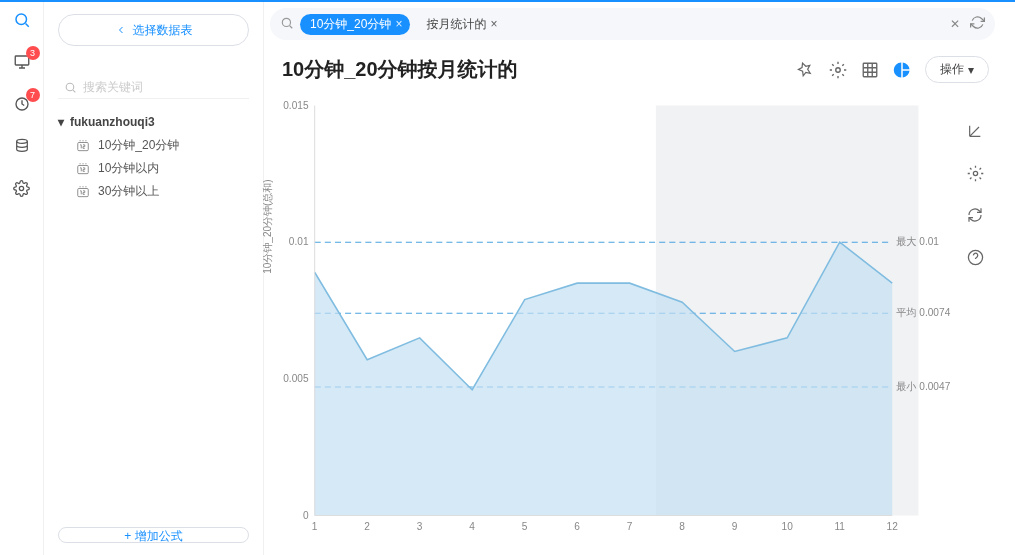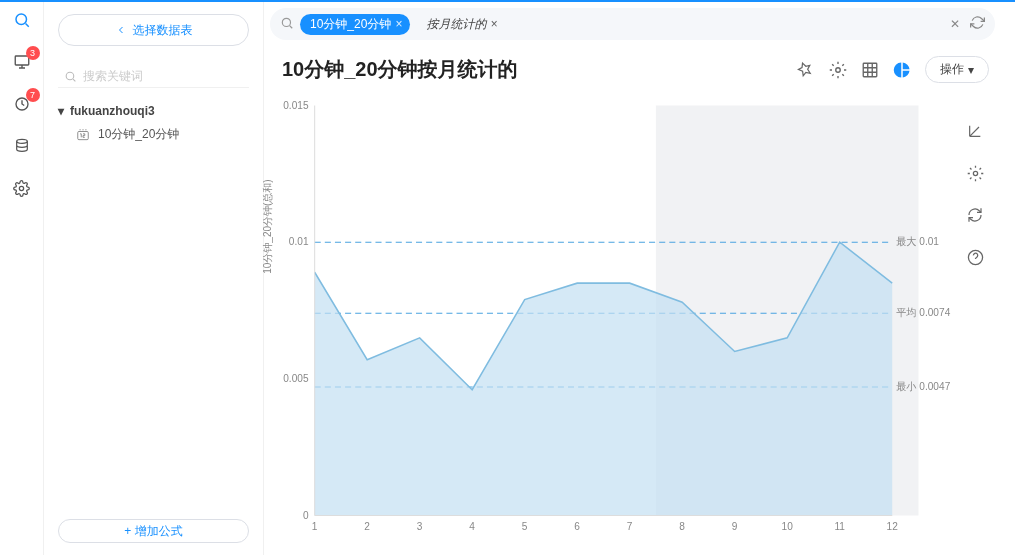--- a/index.html
+++ b/index.html
@@ -8,39 +8,39 @@
 
 
 .rail { width: 44px; background: #fff; border-right: 1px solid #f0f0f0; display: flex; flex-direction: column; align-items: center; padding-top: 6px; gap: 18px; }
 .rail .rail-icon { width: 24px; height: 24px; display: flex; align-items: center; justify-content: center; position: relative; color: #555; cursor: pointer; }
 .rail .rail-icon.active { color: #1890ff; }
 .rail .badge { position: absolute; top: -4px; right: -6px; min-width: 14px; height: 14px; border-radius: 7px; background: #ff4d4f; color: #fff; font-size: 9px; line-height: 14px; text-align: center; padding: 0 3px; }
 
 
 .sidebar { width: 220px; border-right: 1px solid #f0f0f0; padding: 12px 14px; display: flex; flex-direction: column; }
 .select-btn { border: 1px solid #dcdfe6; border-radius: 18px; height: 32px; width: 100%; background: #fff; color: #1890ff; font-size: 12px; cursor: pointer; display: flex; align-items: center; justify-content: center; gap: 6px; }
-.search-box { margin-top: 19px; display: flex; align-items: center; gap: 6px; color: #bbb; padding: 4px 6px; border-bottom: 1px solid #f0f0f0; }
+.search-box { margin-top: 30px; display: flex; align-items: center; gap: 6px; color: #bbb; padding: 4px 6px; border-bottom: 1px solid #f0f0f0; }
 .search-box input { border: none; outline: none; font-size: 12px; flex: 1; color: #555; }
 .search-box input::placeholder { color: #ccc; }
 .tree { margin-top: 16px; font-size: 12px; }
 .tree-group { display: flex; align-items: center; gap: 6px; font-weight: 600; color: #444; cursor: pointer; }
 .tree-items { margin-left: 18px; margin-top: 8px; display: flex; flex-direction: column; gap: 6px; }
 .tree-item { display: flex; align-items: center; gap: 8px; color: #555; cursor: pointer; }
 .tree-item .ic { width: 14px; height: 14px; display: flex; align-items: center; justify-content: center; color: #888; }
 .sidebar-footer { margin-top: auto; }
-.add-formula { border: 1px solid #dcdfe6; border-radius: 18px; height: 24px; width: 100%; background: #fff; color: #1890ff; font-size: 12px; cursor: pointer; }
+.add-formula { border: 1px solid #dcdfe6; border-radius: 18px; height: 16px; width: 100%; background: #fff; color: #1890ff; font-size: 12px; cursor: pointer; }
 
 
 .main { flex: 1; display: flex; flex-direction: column; padding: 0 8px 0 0; }
 .topbar { display: flex; align-items: center; gap: 8px; padding: 6px 12px 6px 6px; }
 .pillbar { flex: 1; background: #f5f7fa; border-radius: 18px; height: 32px; display: flex; align-items: center; gap: 6px; padding: 0 10px; }
 .pillbar .search-ic { color: #999; }
 .pill { border-radius: 12px; padding: 2px 8px 2px 10px; font-size: 12px; display: flex; align-items: center; gap: 4px; }
 .pill.blue { background: #1890ff; color: #fff; }
-.pill.plain { background: transparent; color: #444; font-style: italic; }
+.pill.plain { background: transparent; color: #444; }
 .pill .x { cursor: pointer; opacity: .85; }
 .pillbar-right { margin-left: auto; display: flex; align-items: center; gap: 10px; color: #888; }
 .header { display: flex; align-items: center; padding: 10px 18px 4px 18px; gap: 8px; }
 .header h1 { font-size: 20px; font-weight: 700; color: #222; flex: 1; }
 .hdr-icons { display: flex; align-items: center; gap: 14px; color: #666; }
 .hdr-icons .icon { cursor: pointer; display: flex; }
 .hdr-icons .icon.active { color: #1890ff; }
 .op-btn { border: 1px solid #dcdfe6; border-radius: 14px; padding: 4px 14px; background: #fff; font-size: 12px; color: #444; cursor: pointer; display: flex; align-items: center; gap: 4px; }
 
 .chart-wrap { flex: 1; position: relative; padding: 8px 10px 8px 0; display: flex; }
@@ -113,20 +113,38 @@
       </div>
       <div class="tree-items" id="tree-items">
           <div class="tree-item">
             <span class="ic">
               <svg width="14" height="14" viewBox="0 0 24 24" fill="none" stroke="currentColor" stroke-width="1.6">
                 <rect x="3" y="6" width="18" height="14" rx="2"></rect>
                 <path d="M7 10h2v6M12 10h3v3h-3v3h3M7 2v2M12 2v2M17 2v2"></path>
               </svg>
             </span>
             <span>10分钟_20分钟</span>
+          </div>
+          <div class="tree-item">
+            <span class="ic">
+              <svg width="14" height="14" viewBox="0 0 24 24" fill="none" stroke="currentColor" stroke-width="1.6">
+                <rect x="3" y="6" width="18" height="14" rx="2"></rect>
+                <path d="M7 10h2v6M12 10h3v3h-3v3h3M7 2v2M12 2v2M17 2v2"></path>
+              </svg>
+            </span>
+            <span>10分钟以内</span>
+          </div>
+          <div class="tree-item">
+            <span class="ic">
+              <svg width="14" height="14" viewBox="0 0 24 24" fill="none" stroke="currentColor" stroke-width="1.6">
+                <rect x="3" y="6" width="18" height="14" rx="2"></rect>
+                <path d="M7 10h2v6M12 10h3v3h-3v3h3M7 2v2M12 2v2M17 2v2"></path>
+              </svg>
+            </span>
+            <span>30分钟以上</span>
           </div>
         </div>
     </div>
     <div class="sidebar-footer">
       <button class="add-formula">+ 增加公式</button>
     </div>
   </div>
 
   <div class="main">
     <div class="topbar">

